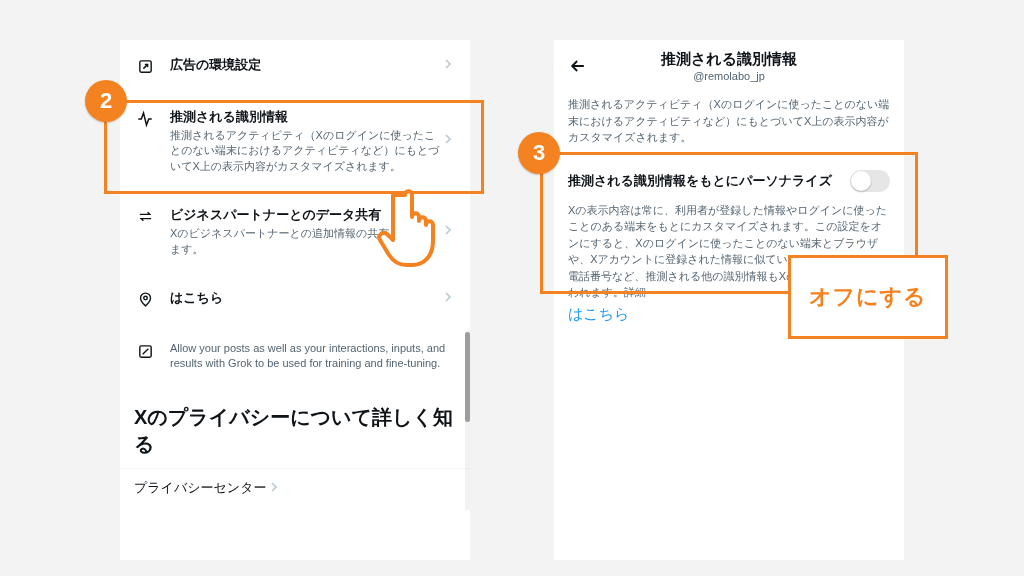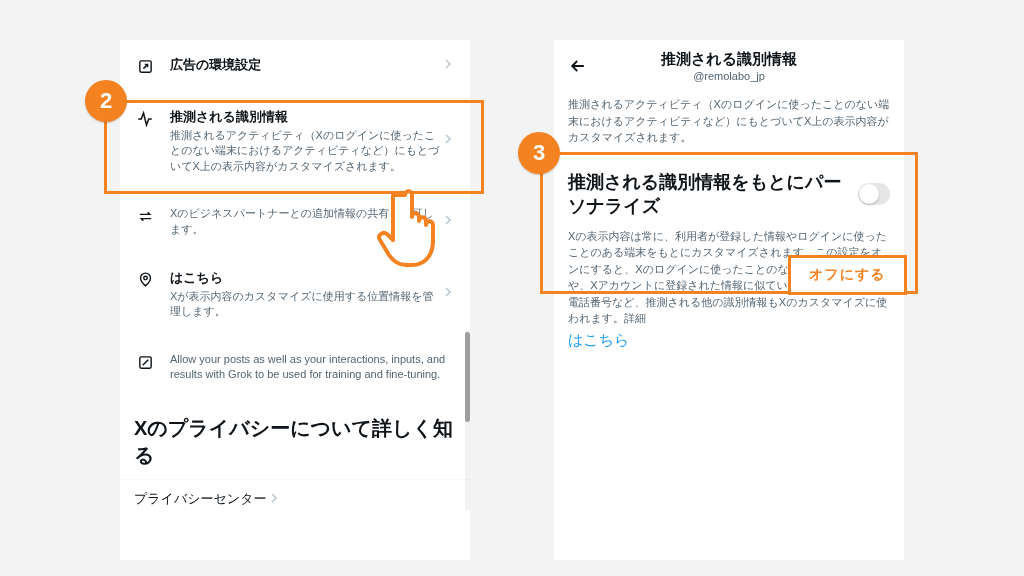--- a/index.html
+++ b/index.html
@@ -132,21 +132,21 @@
     padding: 6px 14px 10px 14px;
     line-height: 1.5;
   }
   .toggle-row {
     display:flex;
     align-items:center;
     justify-content:space-between;
     padding: 14px 14px 10px 14px;
   }
   .toggle-row .toggle-label {
-    font-size: 18px;
+    font-size: 13px;
     font-weight: 700;
     color: var(--text-main);
   }
   .toggle {
     position: relative;
     width: 40px;
     height: 22px;
     background: #e6e6e6;
     border-radius: 11px;
     cursor: pointer;
@@ -198,22 +198,22 @@
     font-family: Arial, sans-serif;
   }
 
   
   .callout {
     position: absolute;
     background: #fff;
     border: 3px solid var(--orange);
     color: var(--orange-text);
     font-weight: 800;
-    font-size: 14px;
-    padding: 8px 18px;
+    font-size: 22px;
+    padding: 24px 18px;
     letter-spacing: 1px;
   }
 
   
   .scrollbar-track {
     position: absolute;
     right: 0;
     top: 290px;
     width: 5px;
     height: 180px;
@@ -279,39 +279,39 @@
       </div>
     </div>
 
     <div class="list-item">
       <div class="list-icon">
         <svg viewBox="0 0 24 24" width="17" height="17" stroke="currentColor" stroke-width="2" fill="none">
             <path d="M4 9h14l-3-3 M20 15H6l3 3"></path>
           </svg>
       </div>
       <div class="list-body">
+        <p class="list-title">ビジネスパートナーとのデータ共有</p>
         <p class="list-desc">Xのビジネスパートナーとの追加情報の共有を許可します。</p>
       </div>
       <div class="list-chevron">
         <svg viewBox="0 0 24 24" width="16" height="16" stroke="currentColor" stroke-width="2.5" fill="none">
             <path d="M9 6 L15 12 L9 18"></path>
           </svg>
       </div>
     </div>
 
     <div class="list-item">
       <div class="list-icon">
         <svg viewBox="0 0 24 24" width="17" height="17" stroke="currentColor" stroke-width="2" fill="none">
             <path d="M12 21s-7-6-7-11a7 7 0 0 1 14 0c0 5-7 11-7 11z"></path>
             <circle cx="12" cy="10" r="2.5"></circle>
           </svg>
       </div>
       <div class="list-body">
         <p class="list-title">はこちら</p>
-        <p class="list-desc">Xが表示内容のカスタマイズに使用する位置情報を管理します。</p>
       </div>
       <div class="list-chevron">
         <svg viewBox="0 0 24 24" width="16" height="16" stroke="currentColor" stroke-width="2.5" fill="none">
             <path d="M9 6 L15 12 L9 18"></path>
           </svg>
       </div>
     </div>
 
     <div class="list-item">
       <div class="list-icon">

